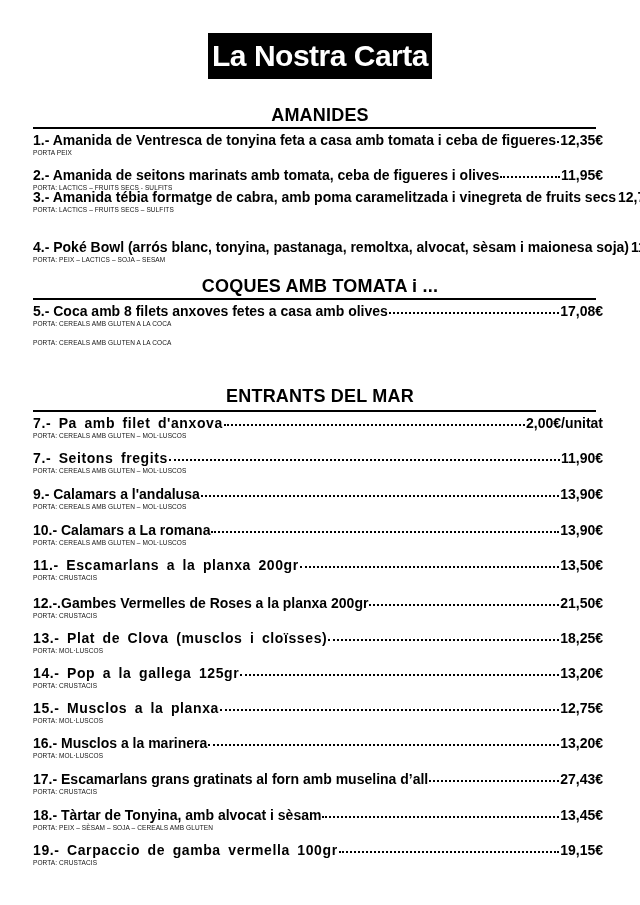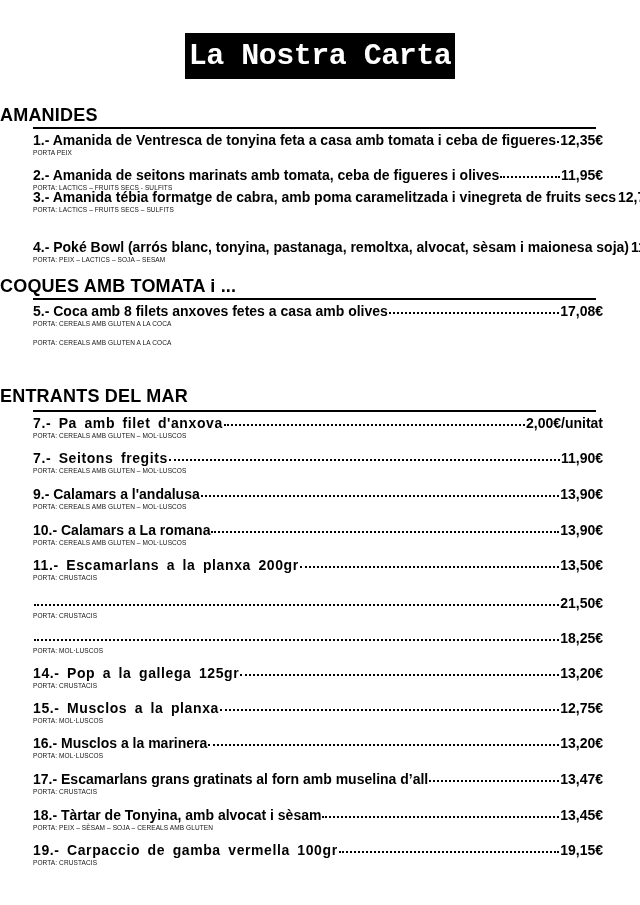--- a/index.html
+++ b/index.html
@@ -3,25 +3,25 @@
   <meta charset="utf-8">
   <style>
     html, body { margin: 0; padding: 0; background: #ffffff; }
     body {
       width: 640px; height: 905px; position: relative; overflow: hidden;
       font-family: "Liberation Sans", sans-serif; color: #000;
     }
     .title-wrap { position: absolute; top: 33px; left: 0; width: 640px; text-align: center; }
     .title {
       display: inline-block; background: #000; color: #fff;
-      font-family: Liberation Mono, monospace; font-size: 30px; font-weight: bold;
+      font-family: Liberation Sans, sans-serif; font-size: 30px; font-weight: bold;
       line-height: 46px; padding: 0 4px; letter-spacing: -0.5px;
     }
     .section-title {
-      position: absolute; left: 0; width: 640px; 
+      position: absolute; left: 0; width: 640px; text-align: center;
       font-size: 18px; font-weight: bold; letter-spacing: 0.2px;
     }
     .rule { position: absolute; left: 33px; width: 563px; height: 0; border-top: 2px solid #000; }
     .item { position: absolute; left: 33px; width: 570px; }
     .item-line {
       display: flex; align-items: baseline; white-space: nowrap;
       font-size: 14px; font-weight: bold; line-height: 15px;
     }
     .item-name { flex: 0 0 auto; }
     .dots {
@@ -131,27 +131,29 @@
 <div class="item wide" style="top:556px">
   <div class="item-line">
       <span class="item-name">11.- Escamarlans a la planxa 200gr</span>
       <span class="dots"></span>
       <span class="item-price">13,50€</span>
     </div>
   <div class="allergens">PORTA: CRUSTACIS</div>
 </div>
 <div class="item" style="top:594px">
   <div class="item-line">
+      <span class="item-name">12.-.Gambes Vermelles de Roses a la planxa 200gr</span>
       <span class="dots"></span>
       <span class="item-price">21,50€</span>
     </div>
   <div class="allergens">PORTA: CRUSTACIS</div>
 </div>
 <div class="item wide" style="top:629px">
   <div class="item-line">
+      <span class="item-name">13.- Plat de Clova (musclos i cloïsses)</span>
       <span class="dots"></span>
       <span class="item-price">18,25€</span>
     </div>
   <div class="allergens">PORTA: MOL·LUSCOS</div>
 </div>
 <div class="item wide" style="top:664px">
   <div class="item-line">
       <span class="item-name">14.- Pop a la gallega 125gr </span>
       <span class="dots"></span>
       <span class="item-price">13,20€</span>
@@ -171,21 +173,21 @@
       <span class="item-name">16.- Musclos a la marinera</span>
       <span class="dots"></span>
       <span class="item-price">13,20€</span>
     </div>
   <div class="allergens">PORTA: MOL·LUSCOS</div>
 </div>
 <div class="item" style="top:770px">
   <div class="item-line">
       <span class="item-name">17.- Escamarlans grans gratinats al forn amb muselina d’all</span>
       <span class="dots"></span>
-      <span class="item-price">13,47€</span>
+      <span class="item-price">27,43€</span>
     </div>
   <div class="allergens">PORTA: CRUSTACIS</div>
 </div>
 <div class="item" style="top:806px">
   <div class="item-line">
       <span class="item-name">18.- Tàrtar de Tonyina, amb alvocat i sèsam</span>
       <span class="dots"></span>
       <span class="item-price">13,45€</span>
     </div>
   <div class="allergens">PORTA: PEIX – SÈSAM – SOJA – CEREALS AMB GLUTEN</div>

